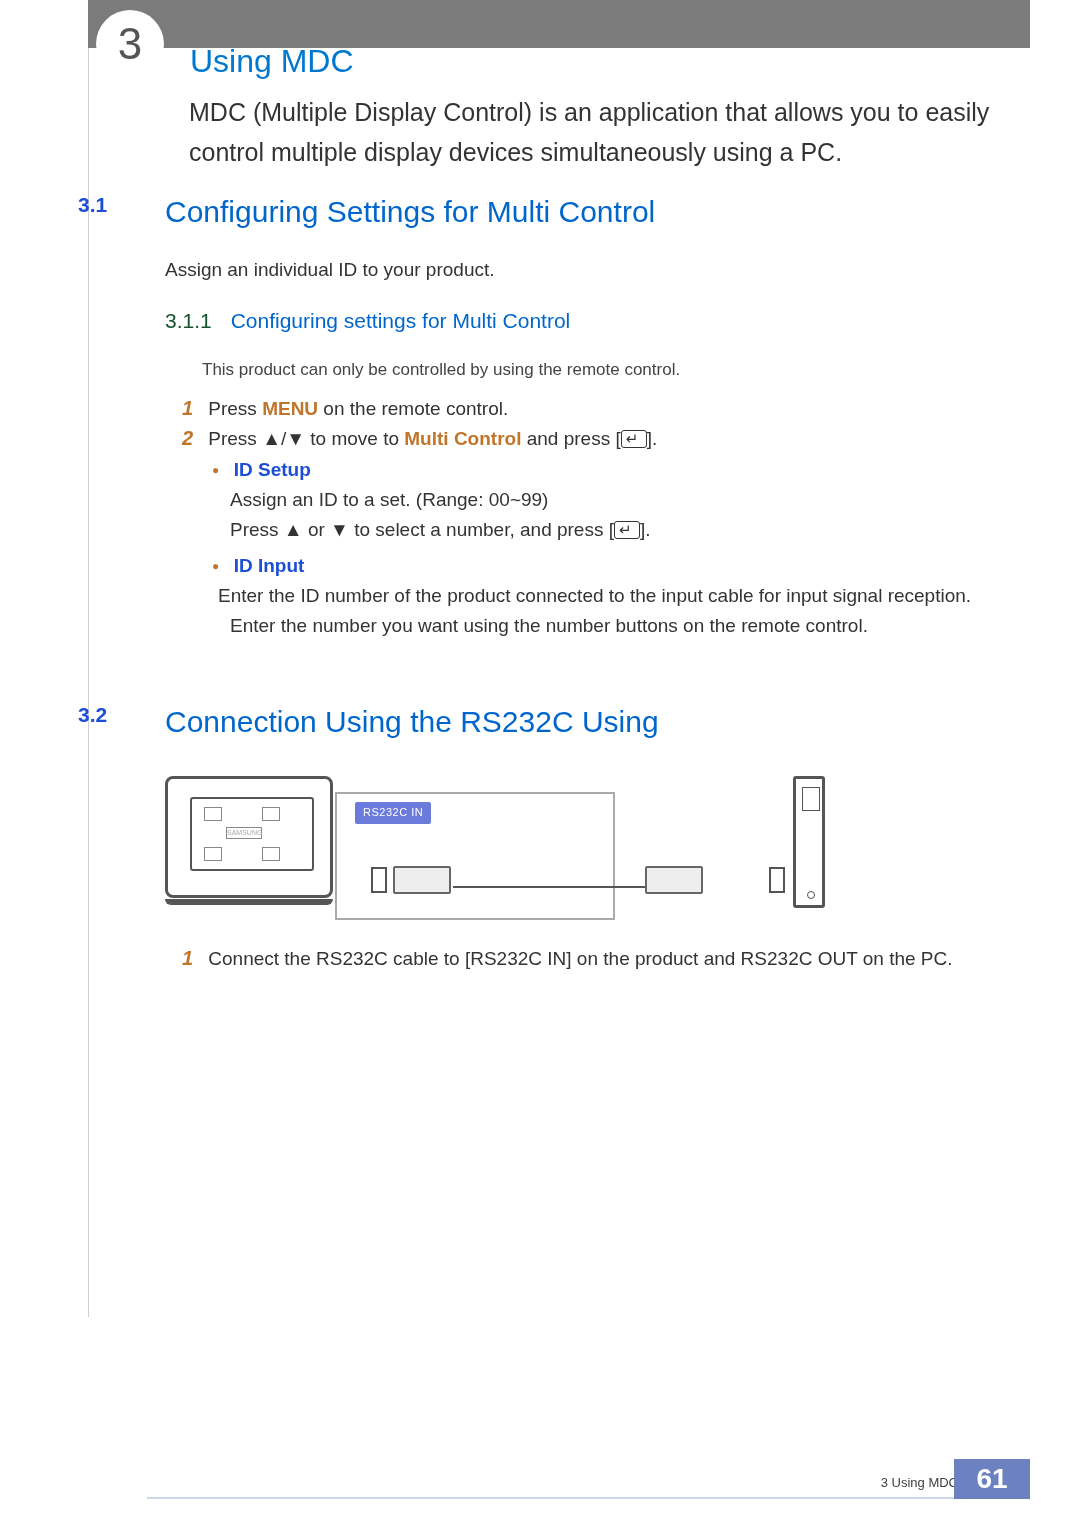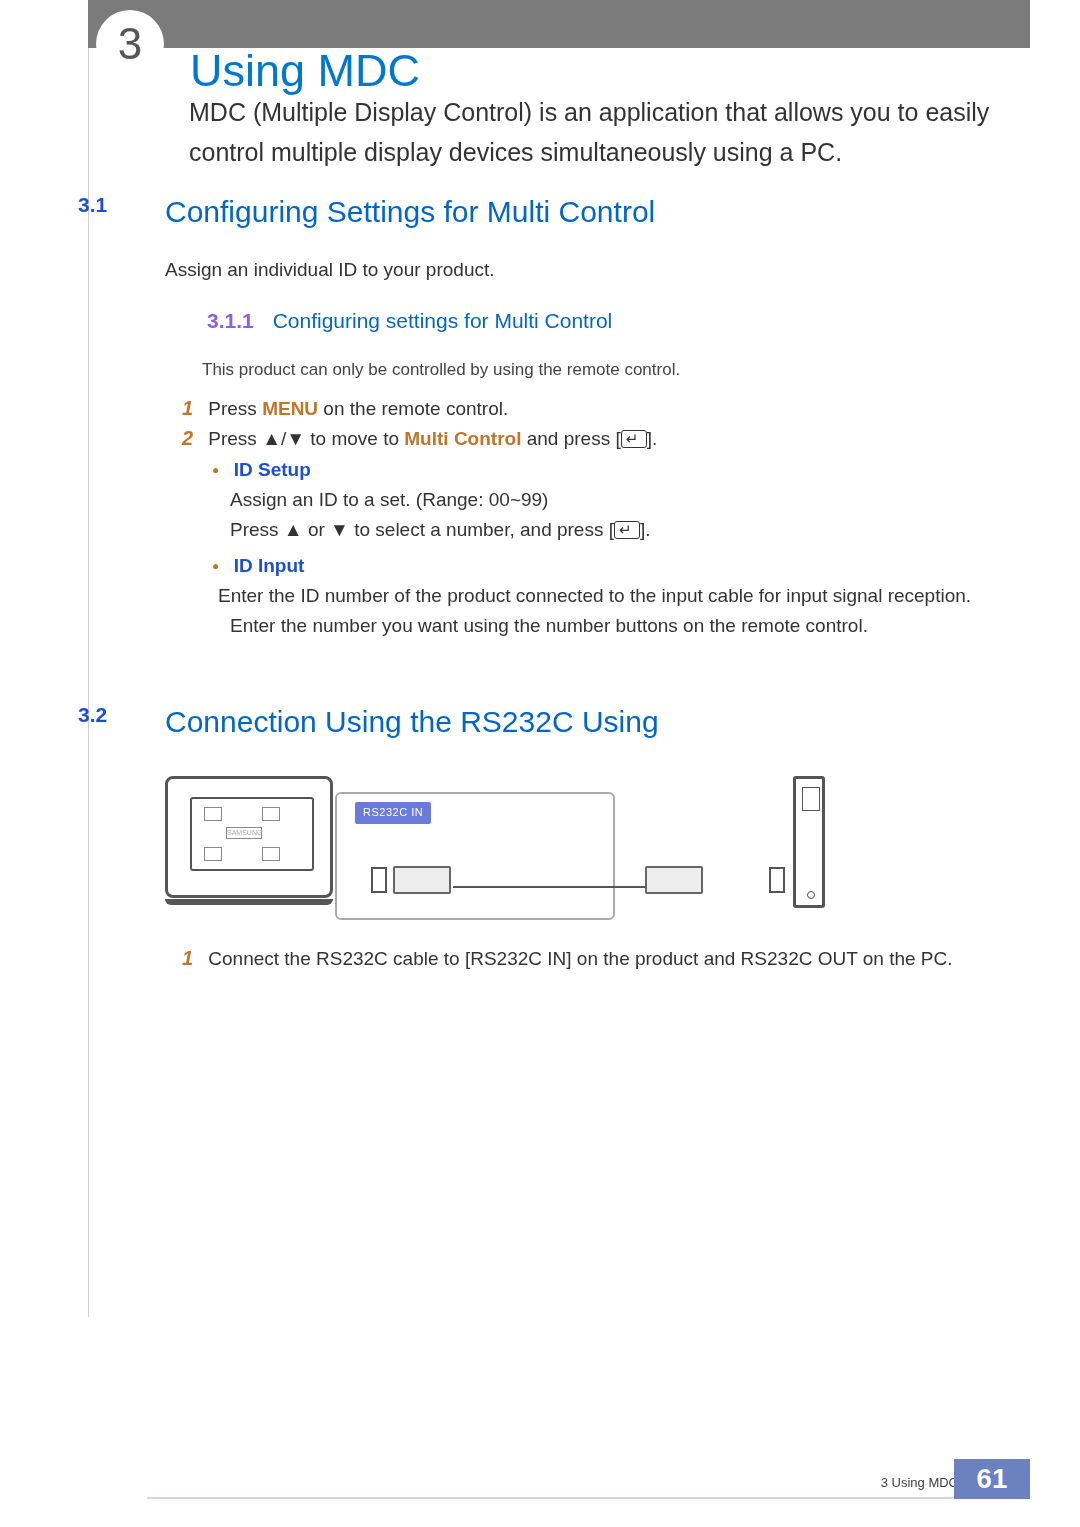--- a/index.html
+++ b/index.html
@@ -32,21 +32,21 @@
     font-size: 44px;
     font-weight: 400;
     display: flex;
     align-items: center;
     justify-content: center;
   }
   .chapter-title {
     position: absolute;
     top: 38px;
     left: 190px;
-    font-size: 45px;
+    font-size: 32px;
     font-weight: 400;
     color: #0078d0;
     text-align: center;
   }
   .intro {
     position: absolute;
     top: 92px;
     left: 189px;
     right: 70px;
     font-size: 25px;
@@ -78,24 +78,23 @@
     left: 165px;
     font-size: 30px;
     color: #0066cc;
     font-weight: 400;
   }
   .body-text {
     font-size: 19px;
     color: #333;
   }
   .subsec-num {
-    color: #8b5cf6;
+    color: #14532d;
     font-size: 21px;
-    font-weight: 700;
-    margin-left: 42px;
+    font-weight: 400;
   }
   .subsec-title {
     color: #0066cc;
     font-size: 21px;
     font-weight: 400;
   }
   .step-num {
     font-style: italic;
     color: #c0752b;
     font-weight: 600;
@@ -157,21 +156,21 @@
     border: 2px solid #555;
     border-radius: 3px;
   }
   .port-box {
     position: absolute;
     left: 170px;
     top: 22px;
     width: 280px;
     height: 128px;
     border: 2px solid #aaa;
-    border-radius: 6px;
+    border-radius: 0;
     background:#fff;
   }
   .port-label {
     position: absolute;
     left: 18px;
     top: 8px;
     background: #6b7bdc;
     color: #fff;
     font-size: 11px;
     padding: 3px 8px;

